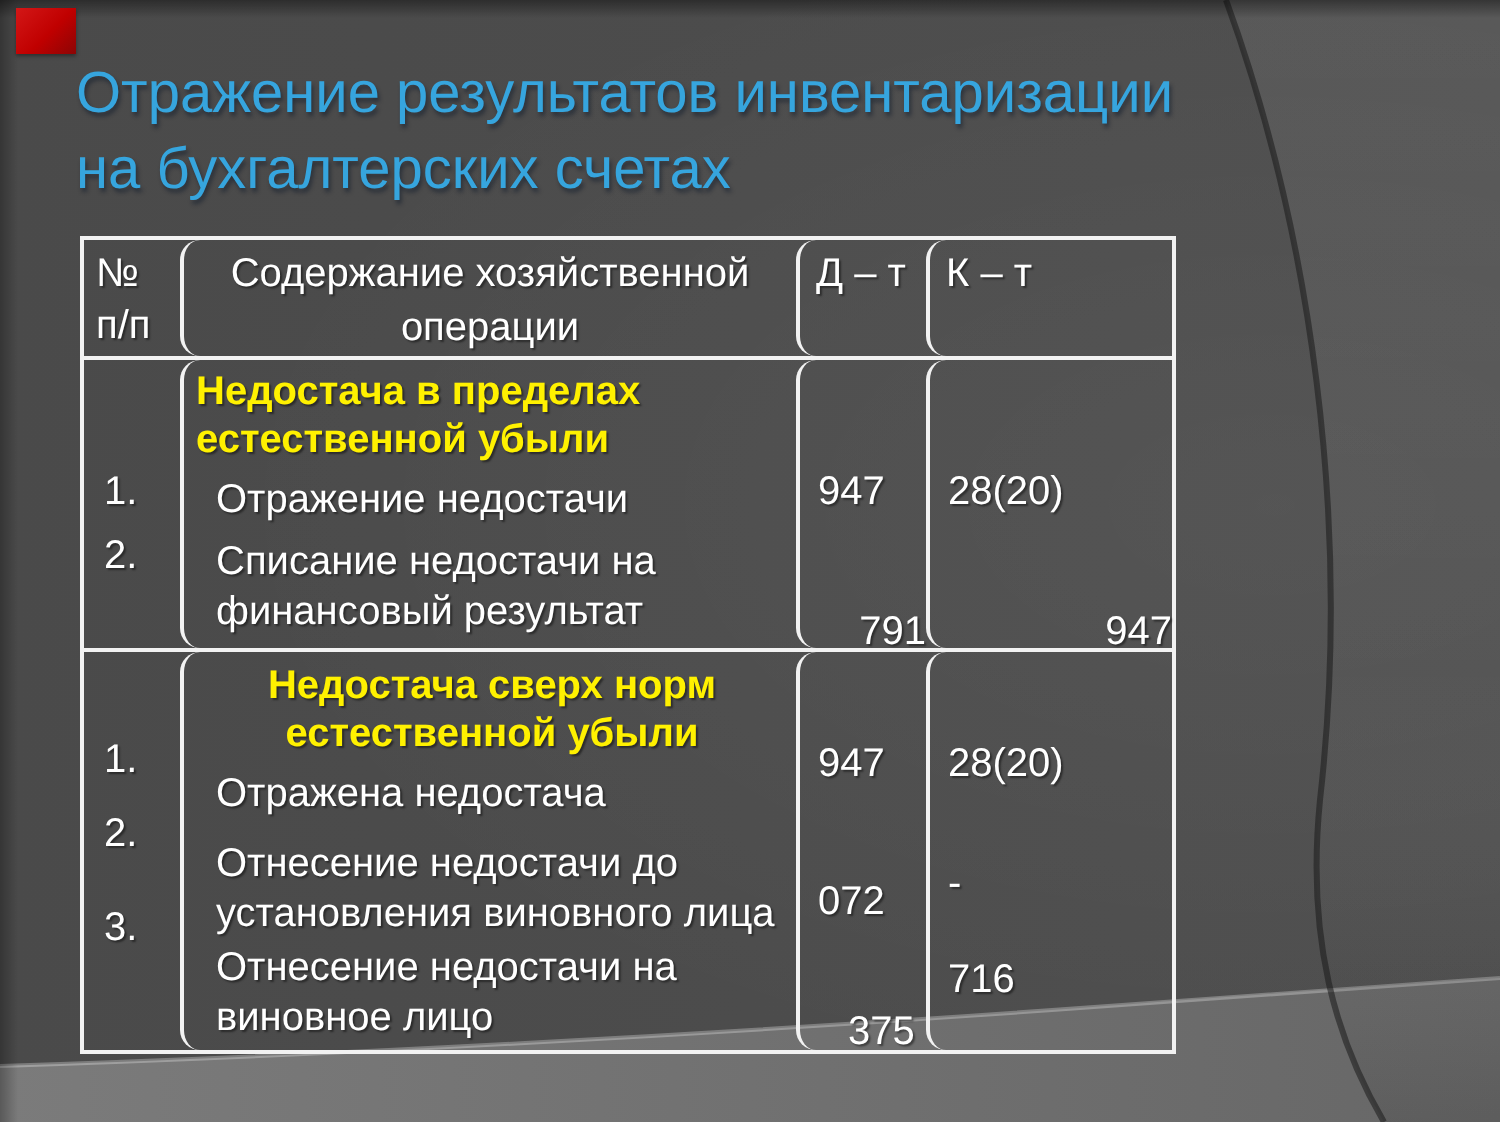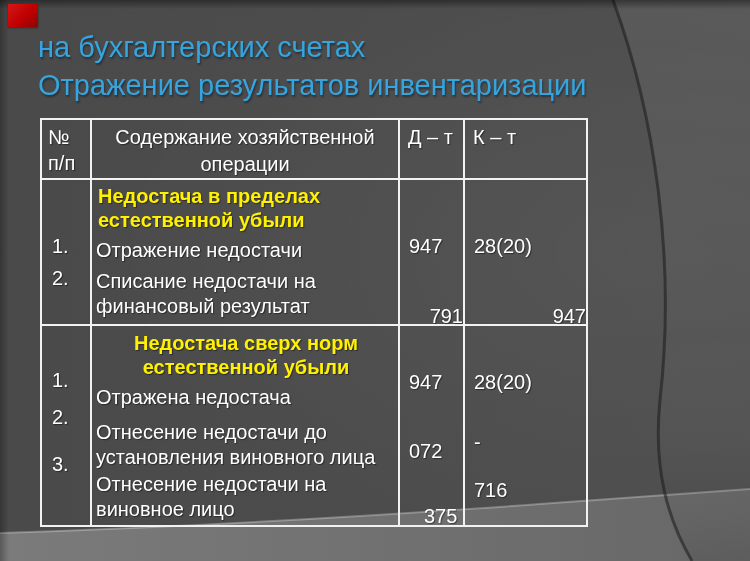--- a/index.html
+++ b/index.html
@@ -36,40 +36,40 @@
   .acc-table{
     position:absolute;left:40px;top:118px;width:548px;z-index:2;
     border:2px solid var(--border_color,#f2f2f2);
     box-sizing:border-box;
     font-size:20px;
     text-shadow:1px 1px 1px rgba(0,0,0,0.45);
   }
   .trow{display:flex;box-sizing:border-box;}
   .trow + .trow{border-top:2px solid var(--border_color,#f2f2f2);}
   .cell{box-sizing:border-box;position:relative;}
-  .cell + .cell{border-left:2px solid var(--border_color,#f2f2f2);}
+  .cell + .cell{border-left:2px solid var(--border_color,#f2f2f2);border-radius:10px;}
   .col-num{width:48px;flex:none;}
   .col-content{width:308px;flex:none;}
   .col-debit{width:65px;flex:none;}
   .col-credit{flex:1;}
   
   .thead{height:58px;}
   .thead .col-num{padding:4px 0 0 6px;line-height:26px;}
   .thead .col-content{padding-top:4px;text-align:center;line-height:27px;}
   .thead .col-debit,.thead .col-credit{padding:4px 0 0 8px;line-height:27px;}
   
   .sec1{height:146px;}
   .sec2{height:201px;}
   .heading{
     font-weight:700;color:var(--highlight_yellow,#fff100);
     line-height:24px;padding:0 6px;
   }
   .heading.center{}
   .heading.left{text-align:center;padding-left:8px;}
-  .rowtext{line-height:25px;padding:0 4px 0 4px;}
+  .rowtext{line-height:25px;padding:0 4px 0 16px;}
   .rn,.val{line-height:25px;}
   .rn{padding-left:10px;}
   .val{padding-left:9px;}
   
   .sec1 .heading{margin-top:4px;}
   .sec1 .rt-a{margin-top:6px;}
   .sec1 .rt-b{margin-top:6px;}
   .sec1 .rn-a{margin-top:54px;}
   .sec1 .rn-b{margin-top:7px;}
   .sec1 .v-a{margin-top:54px;}
@@ -109,22 +109,22 @@
     <path d="M0,533 C160,528 360,517 540,504 C620,498 690,493 750,489" fill="none" stroke="rgba(255,255,255,0.28)" stroke-width="2"></path>
     <path d="M613,0 C655,115 676,260 660,400 C653,470 668,520 692,561 L750,561 L750,0 Z" fill="url(#rightGrad)"></path>
     <path d="M613,0 C655,115 676,260 660,400 C653,470 668,520 692,561" fill="none" stroke="rgba(25,25,25,0.55)" stroke-width="3"></path>
   </svg>
 
   <div class="vignette"></div>
 
   <div class="red-accent"></div>
 
   <h1 class="title">
+    <span>Отражение результатов инвентаризации</span>
     <span>на бухгалтерских счетах</span>
-    <span>Отражение результатов инвентаризации</span>
   </h1>
 
   <div class="acc-table">
 
     <div class="trow thead">
       <div class="cell col-num">№ п/п</div>
       <div class="cell col-content">Содержание хозяйственной операции</div>
       <div class="cell col-debit">Д – т</div>
       <div class="cell col-credit">К – т</div>
     </div>

